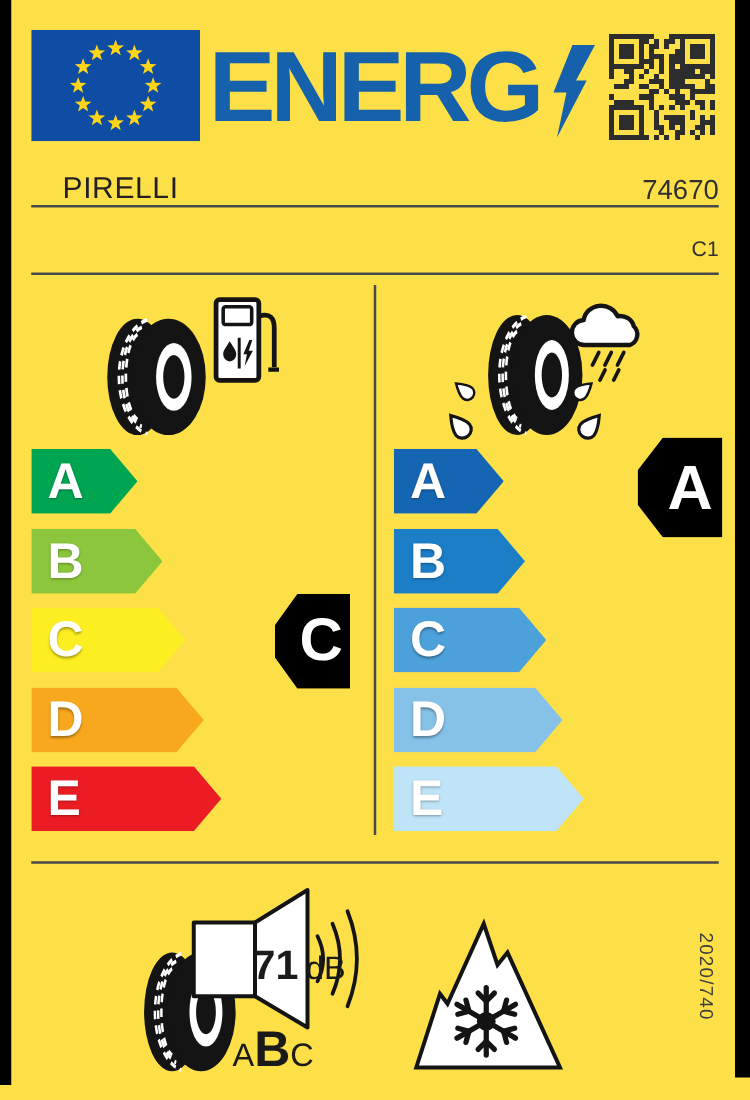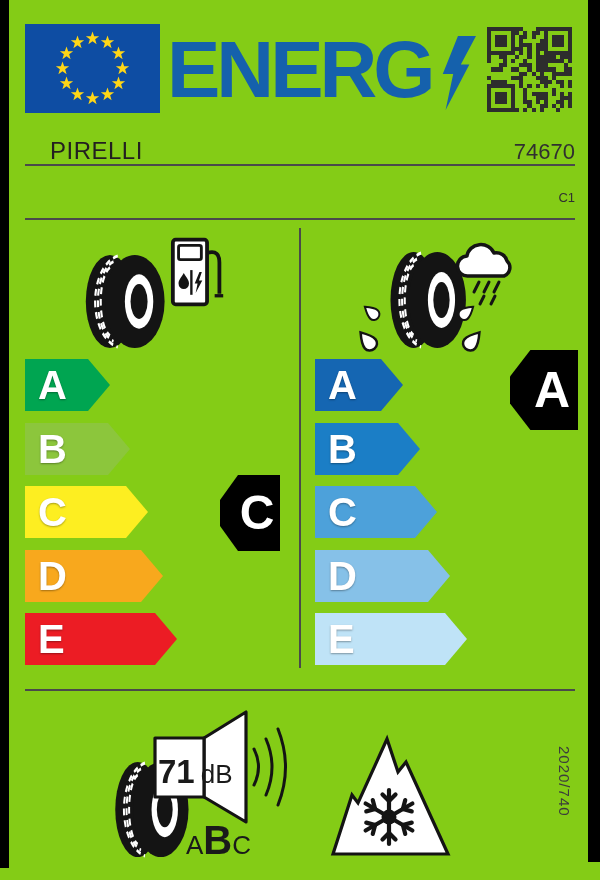--- a/index.html
+++ b/index.html
@@ -1,55 +1,55 @@
 <!DOCTYPE html>
 <html><head>
 <meta charset="utf-8">
 <style>
   html,body{margin:0;padding:0;background:#fff;}
-  .label{position:relative;width:600px;height:880px;background:#84cc16;overflow:hidden;
+  .label{position:relative;width:600px;height:880px;background:#fde047;overflow:hidden;
          font-family:"Liberation Sans",sans-serif;color:#222;}
   .strip{position:absolute;top:0;background:#000;}
   .strip.left{left:0;width:9px;height:868px;}
   .strip.right{left:588px;width:12px;height:862px;}
 
   
   .flag{position:absolute;left:25px;top:24px;width:135px;height:89px;}
   .energ{position:absolute;left:167px;top:24px;width:275px;height:90px;line-height:92px;
          font-weight:bold;font-size:80px;letter-spacing:-4px;white-space:nowrap;}
   .bolt{position:absolute;left:438px;top:35px;}
   .qr{position:absolute;left:487px;top:27px;width:85px;height:85px;}
 
   
   .brand{position:absolute;left:25px;top:137px;font-size:24px;font-weight:normal;color:#231f20;letter-spacing:.5px;margin-left:25px;}
   .typecode{position:absolute;left:420px;top:139px;width:155px;text-align:right;font-size:22px;color:#303030;}
   .rule{position:absolute;left:25px;width:550px;height:2px;background:#4a4a4a;}
   .rule1{top:164px;} .rule2{top:218px;} .rule3{top:689px;}
   .size{position:absolute;left:25px;top:183px;font-size:27px;color:#2b2b2b;}
-  .tclass{position:absolute;left:420px;top:190px;width:155px;text-align:right;font-size:13px;color:#303030;}
+  .tclass{position:absolute;left:420px;top:190px;width:155px;text-align:right;font-size:17px;color:#303030;}
 
   .vdivider{position:absolute;left:299px;top:228px;width:2px;height:440px;background:#4a4a4a;}
 
   .picto{position:absolute;}
 
   
   .bar{position:absolute;height:52px;
        clip-path:polygon(0 0,calc(100% - 22px) 0,100% 50%,calc(100% - 22px) 100%,0 100%);}
   .bar span{display:block;padding-left:13px;line-height:52px;font-size:40px;font-weight:bold;color:#fff;
             text-shadow:0 1px 2px rgba(0,0,0,.35);}
   .indicator{position:absolute;background:#000;
        clip-path:polygon(30% 0,100% 0,100% 100%,30% 100%,0 67%,0 33%);}
   .indicator span{display:block;text-align:center;color:#fff;font-weight:bold;}
   .ind-fuel{left:220px;top:475px;width:60px;height:76px;}
   .ind-fuel span{font-size:48px;line-height:76px;padding-left:14px;}
   .ind-wet{left:510px;top:350px;width:68px;height:80px;}
   .ind-wet span{font-size:50px;line-height:80px;padding-left:16px;}
 
   
-  .db-text{position:absolute;left:158px;top:753px;white-space:nowrap;color:#1a1a1a;}
+  .db-text{position:absolute;left:158px;top:753px;white-space:nowrap;color:#1a1a1a;padding-left:44px;}
   .db-text .val{font-size:33px;font-weight:bold;}
   .db-text .unit{font-size:26px;margin-left:6px;}
   .abc{position:absolute;left:186px;top:818px;color:#1a1a1a;white-space:nowrap;}
   .abc .c-small{font-size:26px;}
   .abc .c-big{font-size:40px;font-weight:bold;}
   .regtext{position:absolute;left:556px;top:746px;height:115px;writing-mode:vertical-rl;
            font-size:15px;letter-spacing:1px;color:#3c3c3c;}
 </style>
 </head>
 <body>

